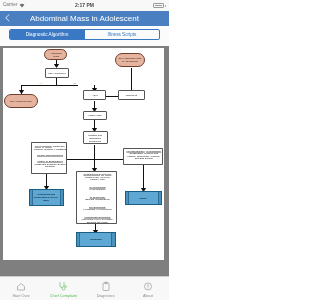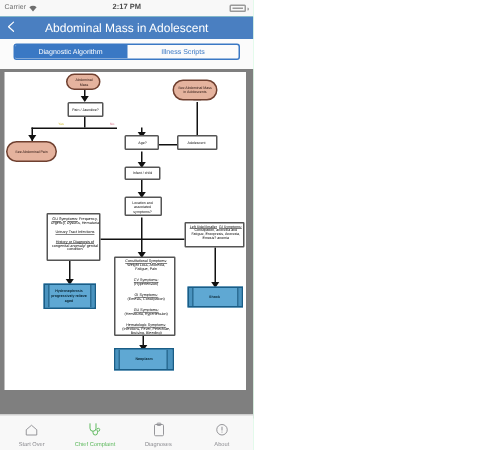--- a/index.html
+++ b/index.html
@@ -1,18 +1,18 @@
 <!DOCTYPE html>
 <html><head>
 <meta charset="utf-8">
 <style>
   html,body{margin:0;padding:0;}
   body{width:169px;height:300px;overflow:hidden;background:#fff;
        font-family:"Liberation Sans",sans-serif;}
-  .app{position:relative;width:169px;height:300px;overflow:hidden;background:#86efac;}
+  .app{position:relative;width:169px;height:300px;overflow:hidden;background:#8b5cf6;}
 
   
   .statusbar{position:absolute;left:0;top:0;width:169px;height:11px;background:#f8f8f8;}
   .sb-carrier{position:absolute;left:3px;top:2.4px;font-size:4.6px;color:#6e6e6e;letter-spacing:0.05px;}
   .sb-wifi{position:absolute;left:19px;top:3px;width:6px;height:5px;}
   .sb-time{position:absolute;left:0;top:2.2px;width:169px;text-align:center;font-size:5px;color:#4a4a4a;font-weight:bold;}
   .sb-batt{position:absolute;right:5px;top:3.4px;width:11px;height:4.6px;border:0.5px solid #9a9a9a;border-radius:1px;box-sizing:border-box;}
   .sb-batt i{position:absolute;left:0.6px;top:0.6px;right:0.6px;bottom:0.6px;background:#9a9a9a;display:block;}
   .sb-battcap{position:absolute;right:3.4px;top:4.9px;width:1.1px;height:1.8px;background:#9a9a9a;border-radius:0 1px 1px 0;}
 

